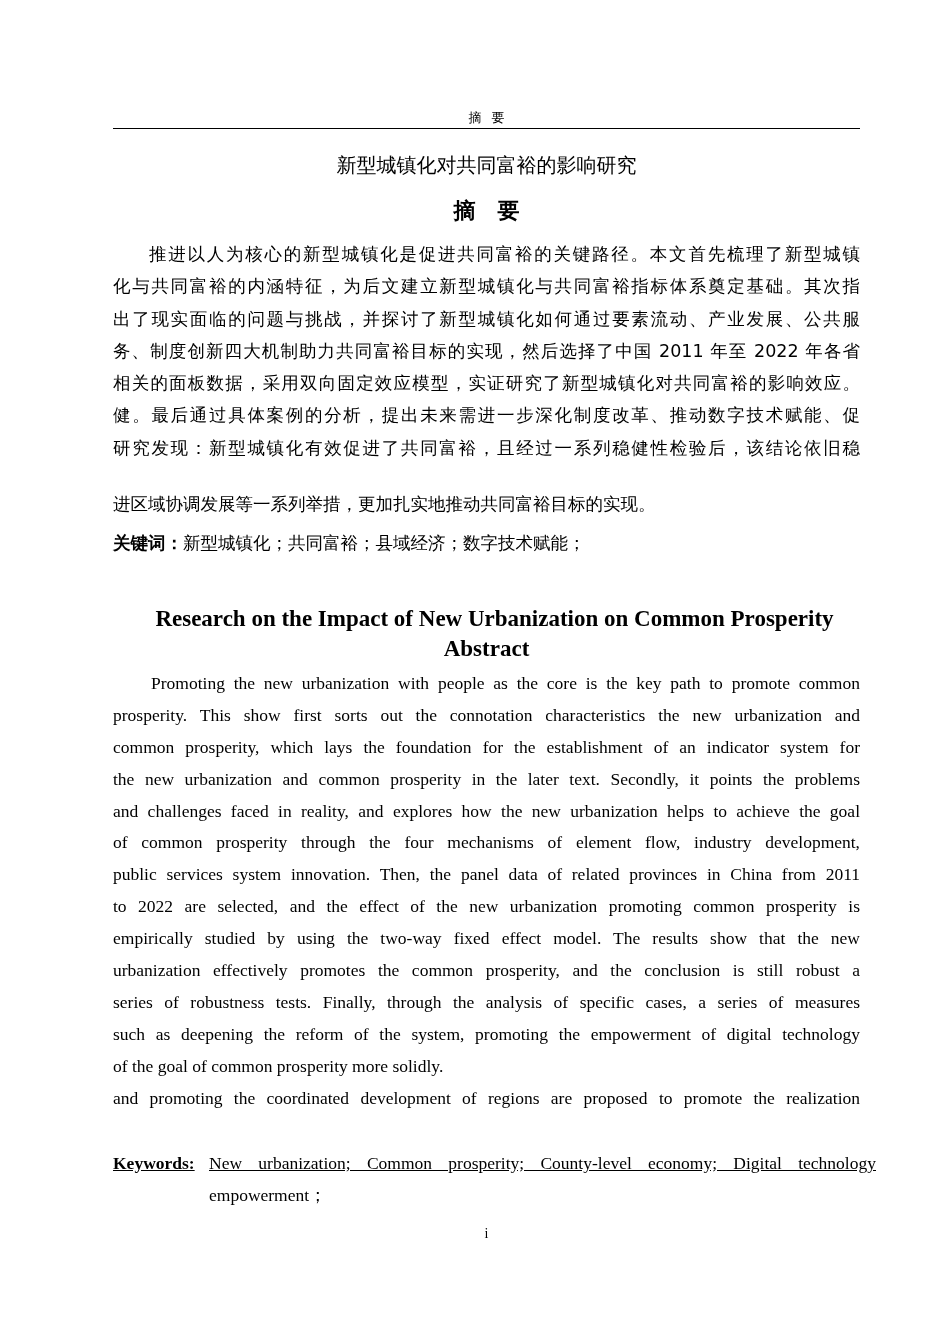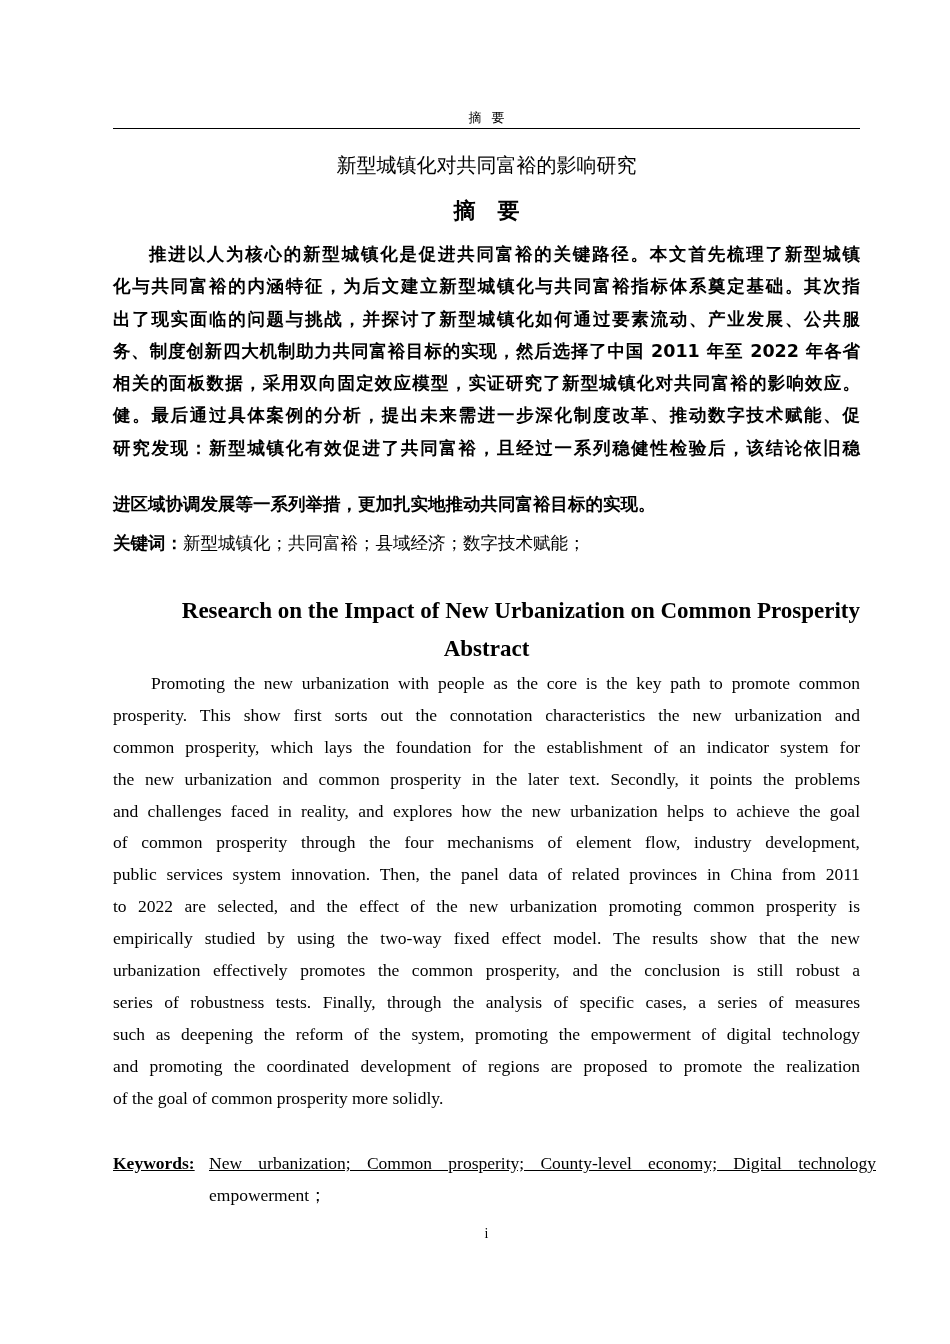--- a/index.html
+++ b/index.html
@@ -66,21 +66,20 @@
       width: 747px;
       font-size: 17.5px;
       font-family: "DejaVu Sans", "Liberation Sans", sans-serif;
     }
     .cn-line {
       height: 32.3px;
       line-height: 32.3px;
       white-space: nowrap;
       text-align: justify;
       text-align-last: justify;
-      font-weight: bold;
     }
     .cn-line.last {
       text-align-last: left;
       margin-top: 24px;
     }
     .cn-line.indent {
       padding-left: 36px;
     }
     .cn-keywords {
       position: absolute;
@@ -193,38 +192,38 @@
   <div class="cn-line">相关的面板数据，采用双向固定效应模型，实证研究了新型城镇化对共同富裕的影响效应。</div>
   <div class="cn-line">健。最后通过具体案例的分析，提出未来需进一步深化制度改革、推动数字技术赋能、促</div>
   <div class="cn-line">研究发现：新型城镇化有效促进了共同富裕，且经过一系列稳健性检验后，该结论依旧稳</div>
   <div class="cn-line last">进区域协调发展等一系列举措，更加扎实地推动共同富裕目标的实现。</div>
 </div>
 
 <div class="cn-keywords">
   <span class="kw-label">关键词：</span><span>新型城镇化；共同富裕；县域经济；数字技术赋能；</span>
 </div>
 
-<h1 class="en-title" style="margin:0;text-align:right;">Research on the Impact of New Urbanization on Common Prosperity</h1>
+<h1 class="en-title" style="margin:8px;">Research on the Impact of New Urbanization on Common Prosperity</h1>
 <h2 class="en-abstract-heading" style="margin:0;">Abstract</h2>
 
 <div class="en-body">
   <div class="en-line indent">Promoting the new urbanization with people as the core is the key path to promote common</div>
   <div class="en-line">prosperity. This show first sorts out the connotation characteristics the new urbanization and</div>
   <div class="en-line">common prosperity, which lays the foundation for the establishment of an indicator system for</div>
   <div class="en-line">the new urbanization and common prosperity in the later text. Secondly, it points the problems</div>
   <div class="en-line">and challenges faced in reality, and explores how the new urbanization helps to achieve the goal</div>
   <div class="en-line">of common prosperity through the four mechanisms of element flow, industry development,</div>
   <div class="en-line">public services system innovation. Then, the panel data of related provinces in China from 2011</div>
   <div class="en-line">to 2022 are selected, and the effect of the new urbanization promoting common prosperity is</div>
   <div class="en-line">empirically studied by using the two-way fixed effect model. The results show that the new</div>
   <div class="en-line">urbanization effectively promotes the common prosperity, and the conclusion is still robust a</div>
   <div class="en-line">series of robustness tests. Finally, through the analysis of specific cases, a series of measures</div>
   <div class="en-line">such as deepening the reform of the system, promoting the empowerment of digital technology</div>
+  <div class="en-line last">of the goal of common prosperity more solidly.</div>
   <div class="en-line">and promoting the coordinated development of regions are proposed to promote the realization</div>
-  <div class="en-line last">of the goal of common prosperity more solidly.</div>
 </div>
 
 <div class="en-keywords">
   <div class="kw-row">
     <span class="kw-label">Keywords:</span>
     <span class="kw-text">New urbanization; Common prosperity; County-level economy; Digital technology</span>
   </div>
   <div class="kw-cont">empowerment；</div>
 </div>
 

